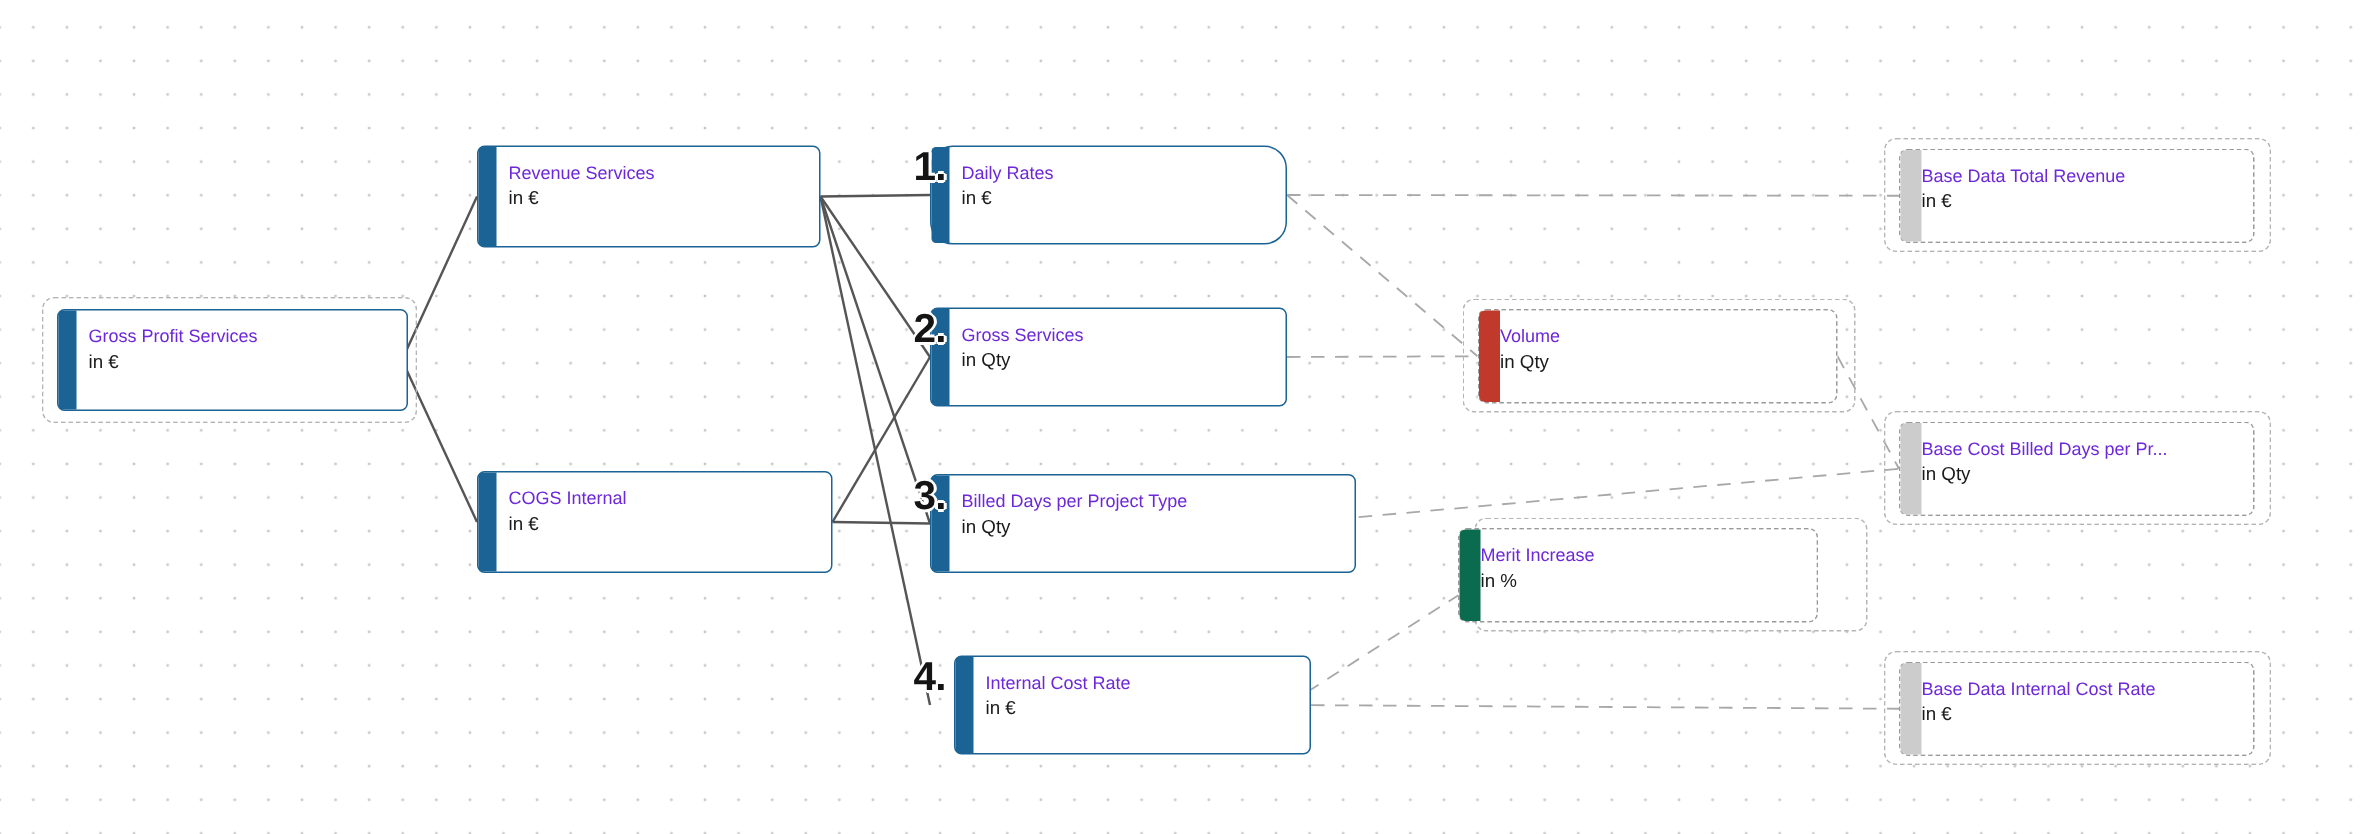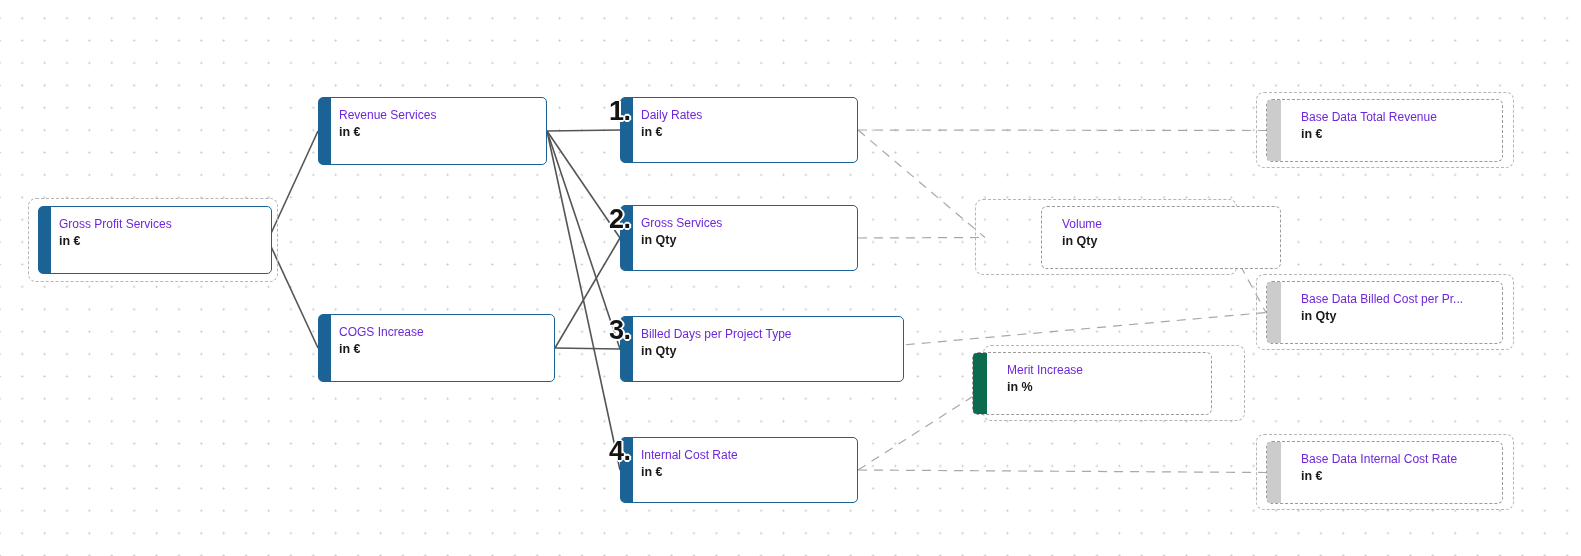--- a/index.html
+++ b/index.html
@@ -46,21 +46,20 @@
     white-space:nowrap;
     overflow:hidden;
     text-overflow:ellipsis;
   }
   .unit{
     font-size:12.5px;
     color:#1a1a1a;
     line-height:15px;
     margin-top:2px;
     white-space:nowrap;
-    font-weight:bold;
   }
 
   
   .node.driver{
     border:1.6px solid #1b6394;
     border-radius:5px;
   }
   .node.driver .bar{
     width:12px;
     background:#1b6394;
@@ -69,21 +68,21 @@
 
   
   .node.data{
     border:1.4px dashed #9a9a9a;
     border-radius:6px;
   }
   .node.data .bar{
     width:14px;
     border-radius:4px 0 0 4px;
   }
-  .node.data .body{padding-left:20px;}
+  .node.data .body{padding-left:0;}
 
   
   .frame{
     position:absolute;
     border:1.3px dashed #b5b5b5;
     border-radius:8px;
     box-sizing:border-box;
     pointer-events:none;
   }
 
@@ -140,25 +139,25 @@
     <div class="node driver" style="left: 318px; top: 97px; width: 229px; height: 68px;">
       <div class="bar"></div>
       <div class="body">
         <div class="title">Revenue Services</div>
         <div class="unit">in €</div>
       </div>
     </div>
     <div class="node driver" style="left: 318px; top: 314px; width: 237px; height: 68px;">
       <div class="bar"></div>
       <div class="body">
-        <div class="title">COGS Increase</div>
-        <div class="unit">in €</div>
-      </div>
-    </div>
-    <div class="node driver" style="left: 620px; top: 97px; width: 238px; height: 66px;">
+        <div class="title">COGS Internal</div>
+        <div class="unit">in €</div>
+      </div>
+    </div>
+    <div class="node driver" style="left: 620px; top: 97px; width: 238px; height: 66px; border-radius: 15px;">
       <div class="bar"></div>
       <div class="body">
         <div class="title">Daily Rates</div>
         <div class="unit">in €</div>
       </div>
     </div>
     <div class="badge" style="left: 609px; top: 98px;">1.</div>
     <div class="node driver" style="left: 620px; top: 205px; width: 238px; height: 66px;">
       <div class="bar"></div>
       <div class="body">
@@ -168,29 +167,29 @@
     </div>
     <div class="badge" style="left: 609px; top: 206px;">2.</div>
     <div class="node driver" style="left: 620px; top: 316px; width: 284px; height: 66px;">
       <div class="bar"></div>
       <div class="body">
         <div class="title">Billed Days per Project Type</div>
         <div class="unit">in Qty</div>
       </div>
     </div>
     <div class="badge" style="left: 609px; top: 317px;">3.</div>
-    <div class="node driver" style="left: 620px; top: 437px; width: 238px; height: 66px;">
+    <div class="node driver" style="left: 636px; top: 437px; width: 238px; height: 66px;">
       <div class="bar"></div>
       <div class="body">
         <div class="title">Internal Cost Rate</div>
         <div class="unit">in €</div>
       </div>
     </div>
     <div class="badge" style="left: 609px; top: 438px;">4.</div>
-    <div class="node data" style="left: 1041px; top: 206px; width: 240px; height: 63px; flex-direction: column;">
+    <div class="node data" style="left: 985px; top: 206px; width: 240px; height: 63px;">
       <div class="bar" style="background: rgb(192, 57, 43);"></div>
       <div class="body">
         <div class="title">Volume</div>
         <div class="unit">in Qty</div>
       </div>
     </div>
     <div class="node data" style="left: 972px; top: 352px; width: 240px; height: 63px;">
       <div class="bar" style="background: rgb(11, 107, 79);"></div>
       <div class="body">
         <div class="title">Merit Increase</div>
@@ -200,21 +199,21 @@
     <div class="node data" style="left: 1266px; top: 99px; width: 237px; height: 63px;">
       <div class="bar" style="background: rgb(204, 204, 204);"></div>
       <div class="body">
         <div class="title">Base Data Total Revenue</div>
         <div class="unit">in €</div>
       </div>
     </div>
     <div class="node data" style="left: 1266px; top: 281px; width: 237px; height: 63px;">
       <div class="bar" style="background: rgb(204, 204, 204);"></div>
       <div class="body">
-        <div class="title">Base Data Billed Cost per Pr...</div>
+        <div class="title">Base Cost Billed Days per Pr...</div>
         <div class="unit">in Qty</div>
       </div>
     </div>
     <div class="node data" style="left: 1266px; top: 441px; width: 237px; height: 63px;">
       <div class="bar" style="background: rgb(204, 204, 204);"></div>
       <div class="body">
         <div class="title">Base Data Internal Cost Rate</div>
         <div class="unit">in €</div>
       </div>
     </div>

